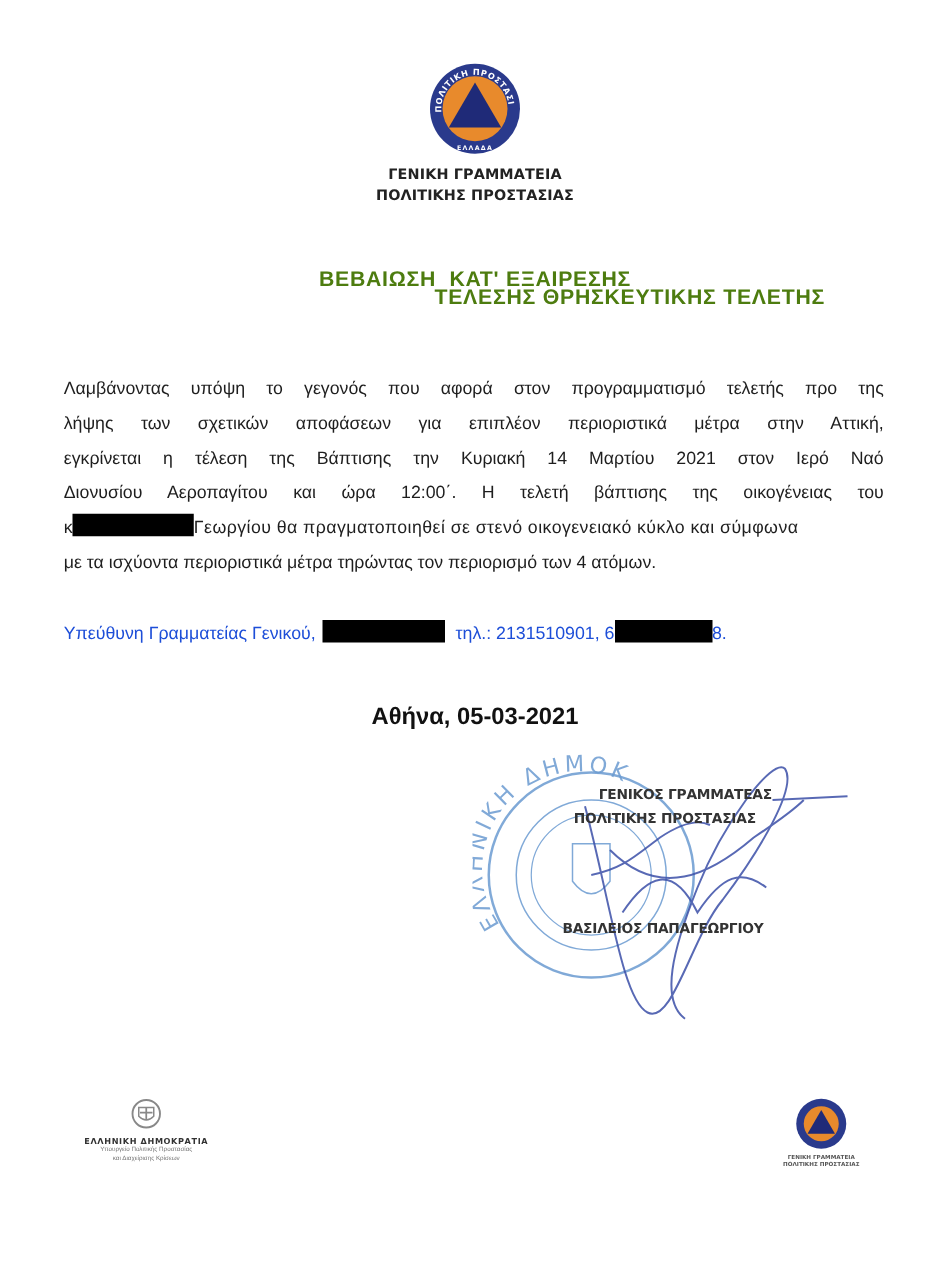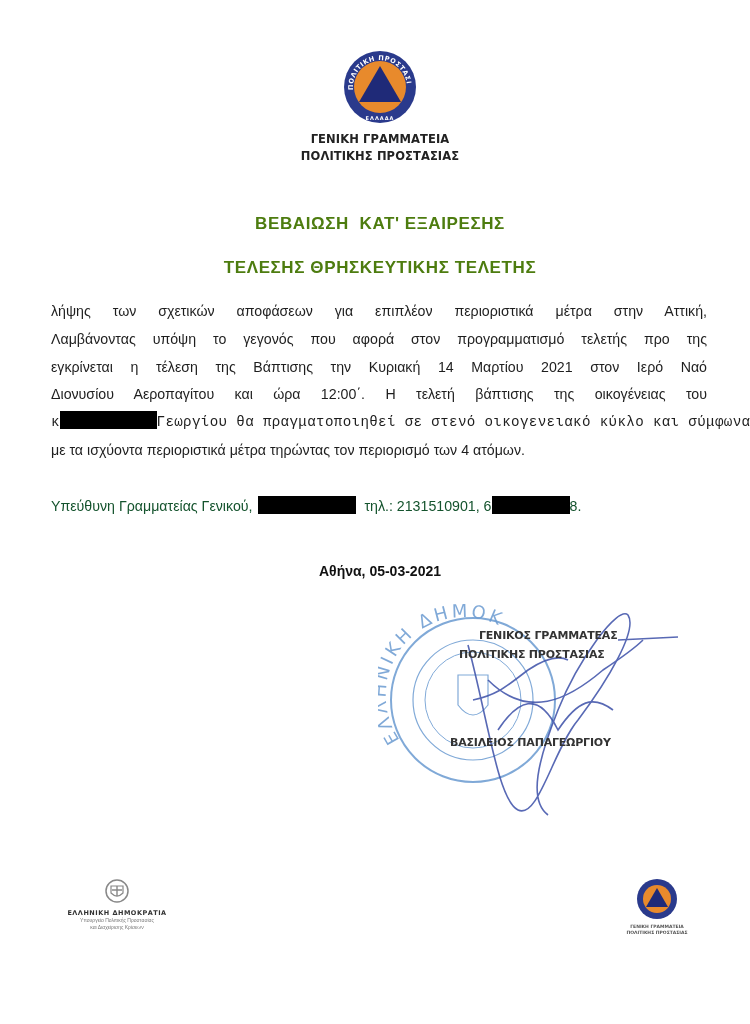--- a/index.html
+++ b/index.html
@@ -7,30 +7,30 @@
     .abs { position: absolute; }
 
     
     .logo-top { left: 343px; top: 50px; width: 74px; height: 74px; }
     .org-name { left: 250px; width: 260px; text-align: center; font-family: "DejaVu Sans", sans-serif; font-weight: bold; font-size: 11.5px; color: #222; letter-spacing: 0.1px; }
     .org-line1 { top: 132px; }
     .org-line2 { top: 149px; }
 
     .title { left: 100px; width: 560px; text-align: center; font-weight: bold; font-size: 17px; color: #4d7c0f; letter-spacing: 0.6px; }
     .title1 { top: 214px; }
-    .title2 { top: 258px; }
+    .title2 { top: 228px; text-align: right; }
 
     .para { left: 51px; width: 656px; font-size: 14.2px; line-height: 27.8px; top: 298px; text-align: justify; color: #1e1e1e; }
     .para .line { display: block; text-align: justify; text-align-last: justify; white-space: nowrap; height: 27.8px; }
     .para .line.last { text-align-last: left; }
     .redact { display: inline-block; background: #000; vertical-align: -3px; height: 18px; }
 
-    .contact { left: 51px; top: 496px; font-size: 14.2px; white-space: nowrap; color: #14532d; }
+    .contact { left: 51px; top: 496px; font-size: 14.2px; white-space: nowrap; color: #1d4ed8; }
 
-    .date { left: 290px; width: 180px; text-align: center; top: 563px; font-weight: bold; font-size: 14px; color: #111; }
+    .date { left: 290px; width: 180px; text-align: center; top: 563px; font-weight: bold; font-size: 19px; color: #111; }
 
     .stamp { left: 378px; top: 600px; width: 330px; height: 230px; }
     .sig-text { font-family: "DejaVu Sans", sans-serif; font-weight: bold; font-size: 11px; color: #333; white-space: nowrap; letter-spacing: -0.2px; }
     .sig1 { left: 479px; top: 629px; }
     .sig2 { left: 459px; top: 648px; }
     .sig3 { left: 450px; top: 736px; }
 
     .footer-left { left: 42px; top: 878px; width: 150px; text-align: center; }
     .footer-left .emblem { width: 26px; height: 26px; margin: 0 auto; }
     .footer-left .state { font-family: "DejaVu Sans", sans-serif; font-weight: bold; font-size: 6.5px; color: #333; letter-spacing: 0.5px; margin-top: 5px; }
@@ -55,25 +55,25 @@
     <text x="37" y="70" font-size="5" fill="#ffffff" text-anchor="middle" font-family="DejaVu Sans, sans-serif" font-weight="bold" letter-spacing="1">ΕΛΛΑΔΑ</text>
   </svg>
 </div>
 <div class="abs org-name org-line1">ΓΕΝΙΚΗ ΓΡΑΜΜΑΤΕΙΑ</div>
 <div class="abs org-name org-line2">ΠΟΛΙΤΙΚΗΣ ΠΡΟΣΤΑΣΙΑΣ</div>
 
 <div class="abs title title1" style="white-space:pre">ΒΕΒΑΙΩΣΗ  ΚΑΤ' ΕΞΑΙΡΕΣΗΣ</div>
 <div class="abs title title2">ΤΕΛΕΣΗΣ ΘΡΗΣΚΕΥΤΙΚΗΣ ΤΕΛΕΤΗΣ</div>
 
 <div class="abs para">
+  <span class="line">Λαμβάνοντας υπόψη το γεγονός που αφορά στον προγραμματισμό τελετής προ της</span>
   <span class="line">λήψης των σχετικών αποφάσεων για επιπλέον περιοριστικά μέτρα στην Αττική,</span>
-  <span class="line">Λαμβάνοντας υπόψη το γεγονός που αφορά στον προγραμματισμό τελετής προ της</span>
   <span class="line">εγκρίνεται η τέλεση της Βάπτισης την Κυριακή 14 Μαρτίου 2021 στον Ιερό Ναό</span>
   <span class="line">Διονυσίου Αεροπαγίτου και ώρα 12:00΄. Η τελετή βάπτισης της οικογένειας του</span>
-  <span class="line" style="text-align-last:left;font-family:Liberation Mono, monospace;">
+  <span class="line" style="text-align-last:left;">
     <span>κ</span><span class="redact" style="width:97px;"></span><span style="letter-spacing:0.35px;">Γεωργίου θα πραγματοποιηθεί σε στενό οικογενειακό κύκλο και σύμφωνα</span>
   </span>
   <span class="line last">με τα ισχύοντα περιοριστικά μέτρα τηρώντας τον περιορισμό των 4 ατόμων.</span>
 </div>
 
 <div class="abs contact">
   <span>Υπεύθυνη Γραμματείας Γενικού,</span>
   <span class="redact" style="width:98px; margin:0 4px 0 2px;"></span>
   <span>τηλ.: 2131510901, 6</span><span class="redact" style="width:78px;"></span><span>8.</span>
 </div>

